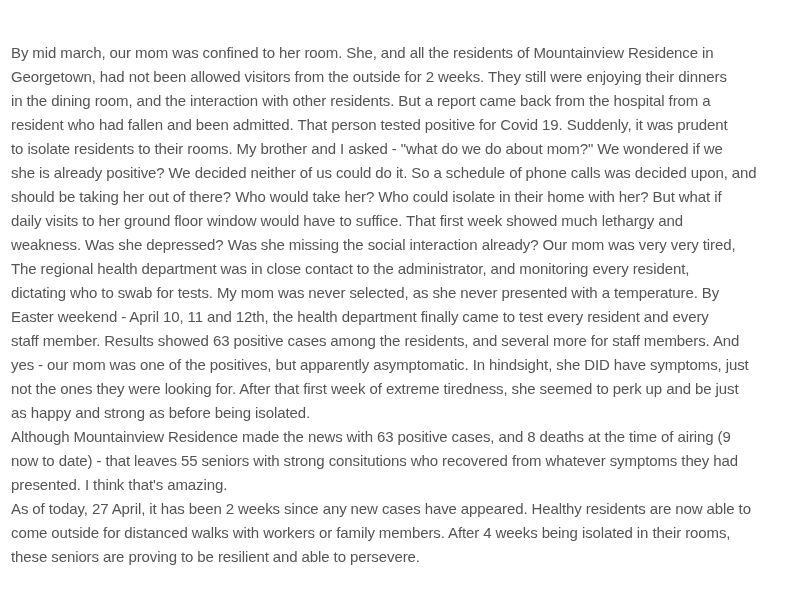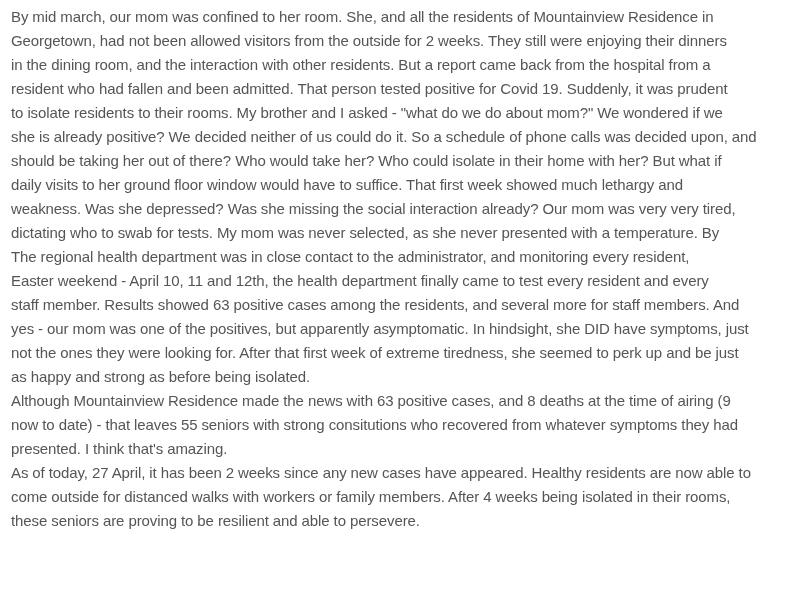--- a/index.html
+++ b/index.html
@@ -11,20 +11,21 @@
       width: 794px;
       height: 605px;
       overflow: hidden;
     }
     .article {
       padding: 5px 0 0 11px;
       font-family: "Liberation Sans", "DejaVu Sans", sans-serif;
       font-size: 15px;
       color: #555555;
       letter-spacing: -0.1px;
+      margin-top: 36px;
     }
     .para {
       margin: 0;
     }
     .line {
       display: block;
       height: 24px;
       line-height: 24px;
       white-space: nowrap;
     }
@@ -38,22 +39,22 @@
     <span class="line">Georgetown, had not been allowed visitors from the outside for 2 weeks. They still were enjoying their dinners</span>
     <span class="line">in the dining room, and the interaction with other residents. But a report came back from the hospital from a</span>
     <span class="line">resident who had fallen and been admitted. That person tested positive for Covid 19. Suddenly, it was prudent</span>
     <span class="line">to isolate residents to their rooms. My brother and I asked - "what do we do about mom?" We wondered if we</span>
     <span class="line">she is already positive? We decided neither of us could do it. So a schedule of phone calls was decided upon, and</span>
     <span class="line">should be taking her out of there? Who would take her? Who could isolate in their home with her? But what if</span>
     <span class="line">daily visits to her ground floor window would have to suffice. That first week showed much lethargy and</span>
     <span class="line">weakness. Was she depressed? Was she missing the social interaction already? Our mom was very very tired,</span>
   </p>
   <p class="para">
+    <span class="line">The regional health department was in close contact to the administrator, and monitoring every resident,</span>
     <span class="line">dictating who to swab for tests. My mom was never selected, as she never presented with a temperature. By</span>
-    <span class="line">The regional health department was in close contact to the administrator, and monitoring every resident,</span>
     <span class="line">Easter weekend - April 10, 11 and 12th, the health department finally came to test every resident and every</span>
     <span class="line">staff member. Results showed 63 positive cases among the residents, and several more for staff members. And</span>
     <span class="line">yes - our mom was one of the positives, but apparently asymptomatic. In hindsight, she DID have symptoms, just</span>
     <span class="line">not the ones they were looking for. After that first week of extreme tiredness, she seemed to perk up and be just</span>
     <span class="line">as happy and strong as before being isolated.</span>
   </p>
   <p class="para">
     <span class="line">Although Mountainview Residence made the news with 63 positive cases, and 8 deaths at the time of airing (9</span>
     <span class="line">now to date) - that leaves 55 seniors with strong consitutions who recovered from whatever symptoms they had</span>
     <span class="line">presented. I think that's amazing.</span>

